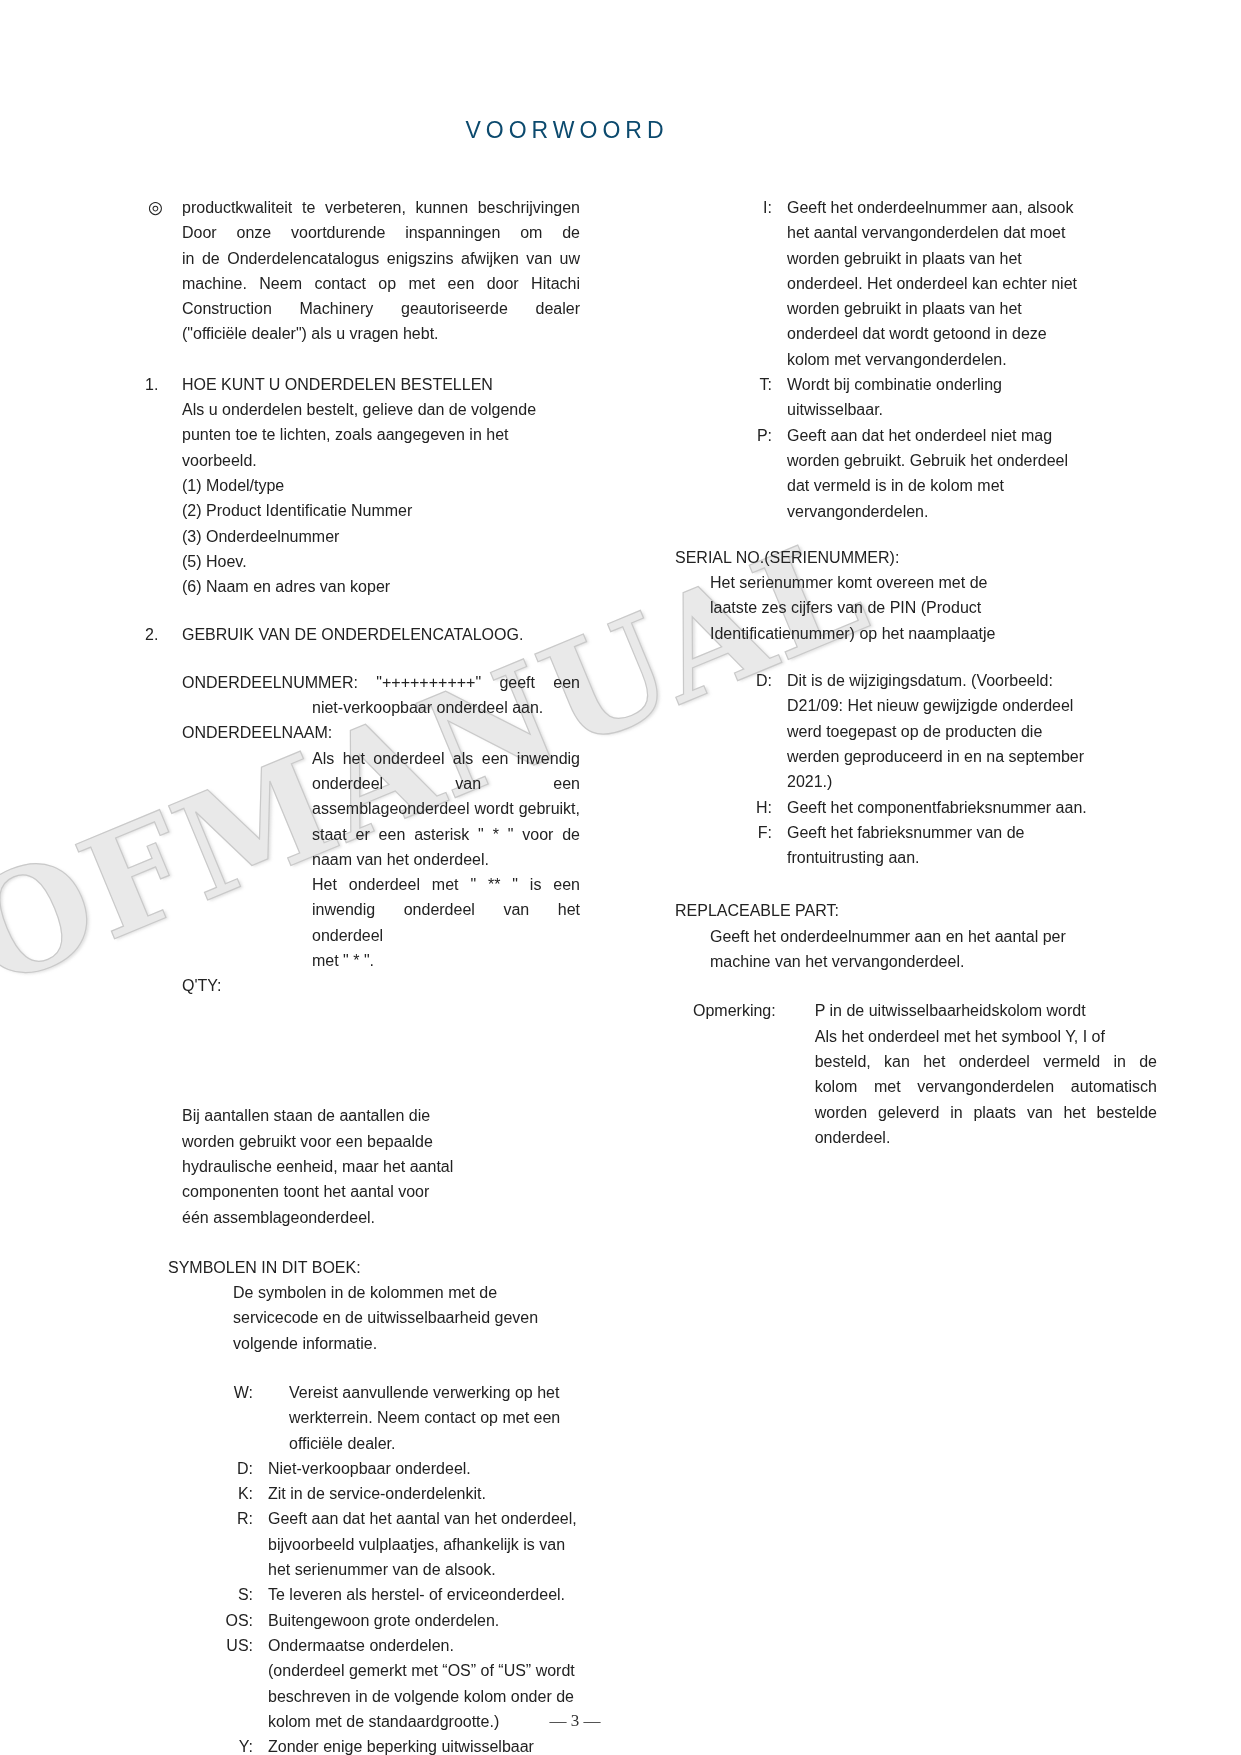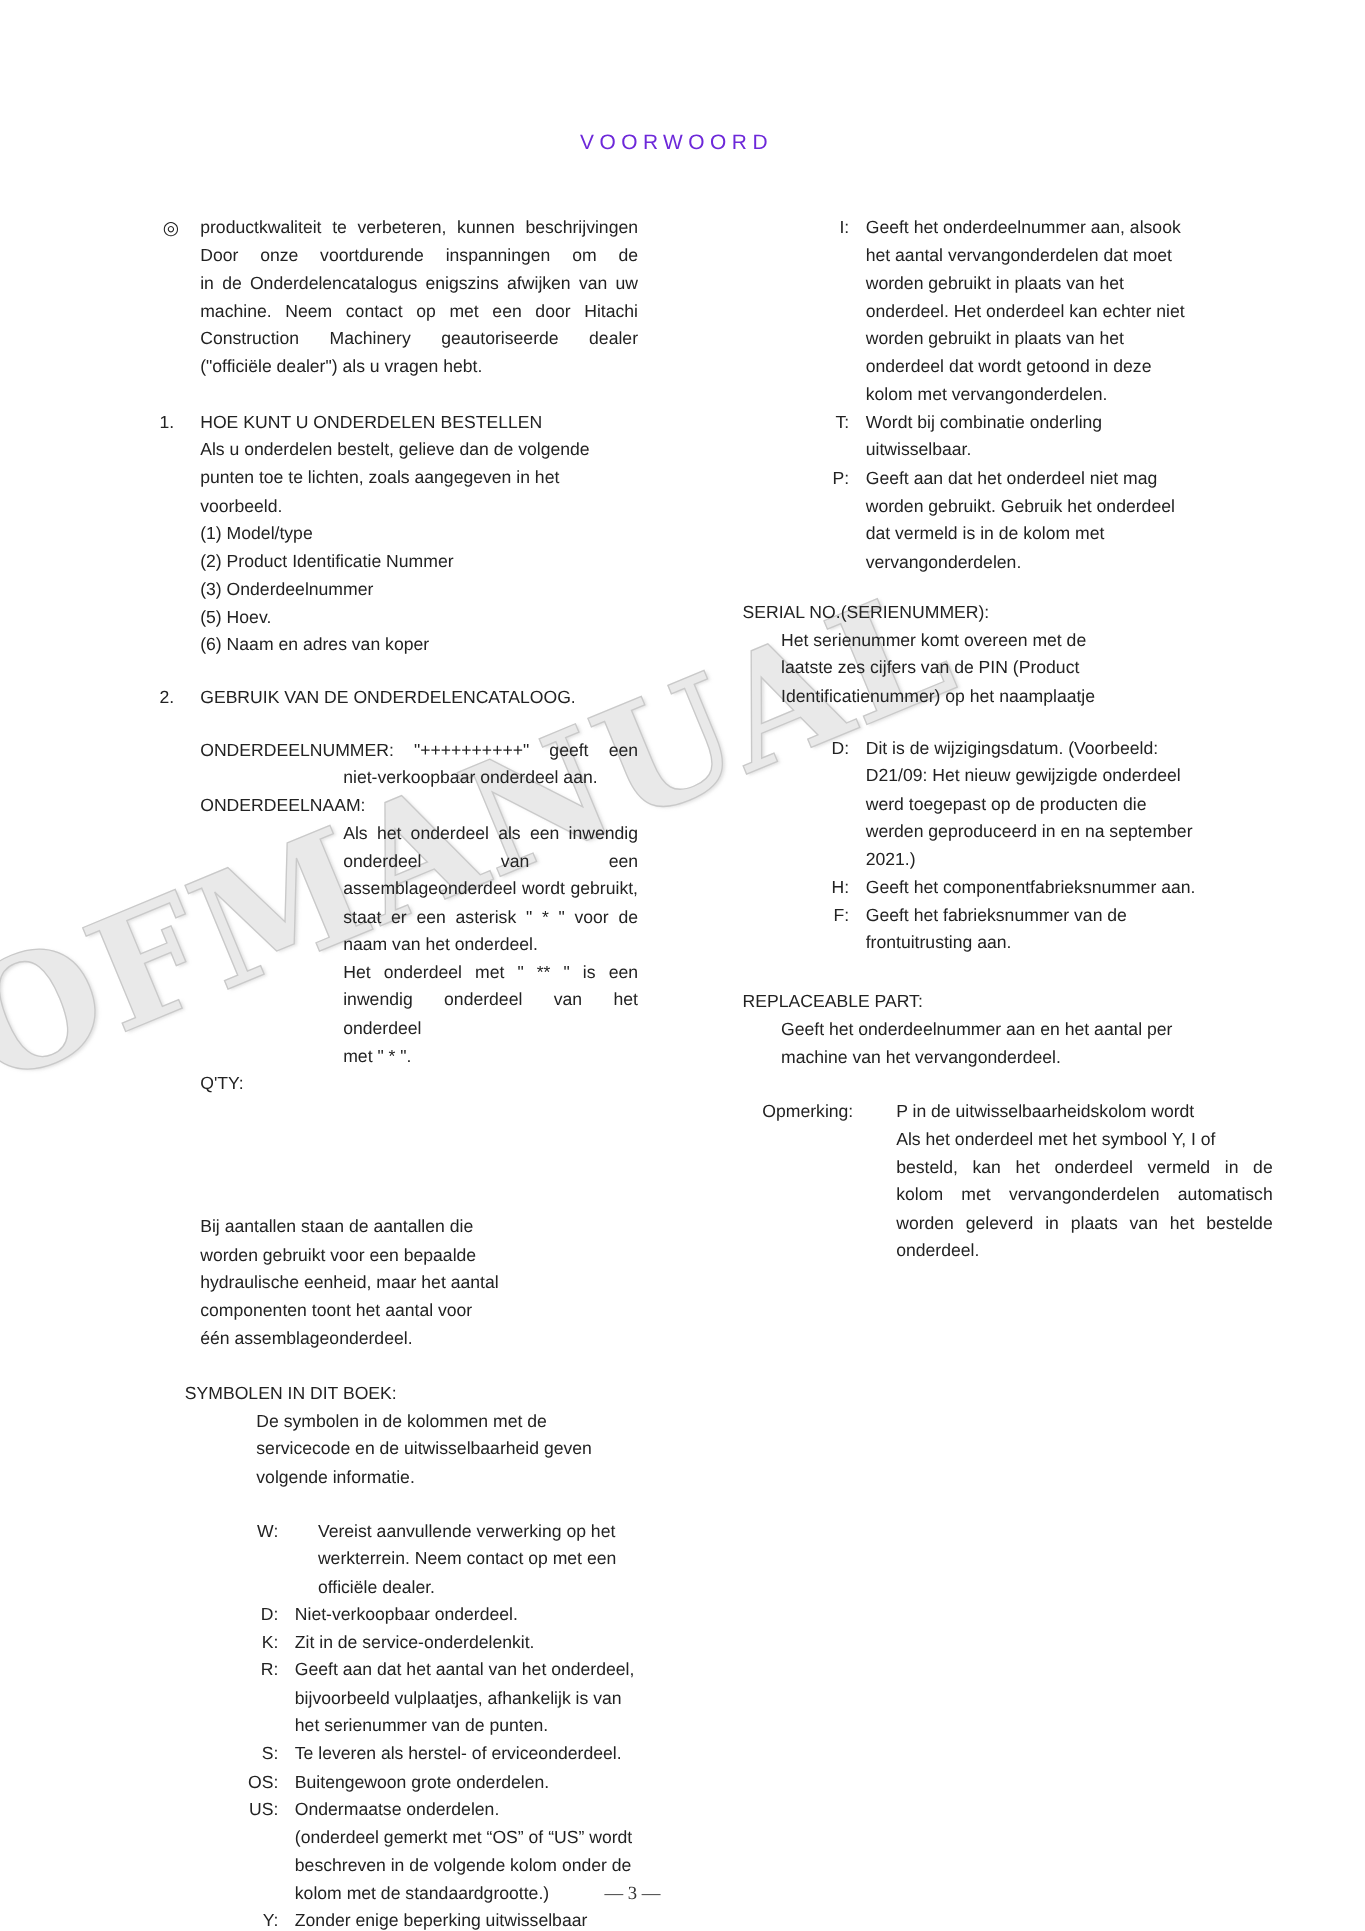--- a/index.html
+++ b/index.html
@@ -2,21 +2,21 @@
 <html><head>
 <meta charset="utf-8">
 <style>
   html,body{margin:0;padding:0;}
   body{
     width:1241px;height:1755px;background:#ffffff;position:relative;overflow:hidden;
     font-family:"Liberation Sans",sans-serif;font-size:16px;line-height:25.3px;color:#222;
   }
   .page-title{
     position:absolute;top:119px;left:0;width:1134px;text-align:center;
-    font-size:19px;letter-spacing:5px;color:#6d28d9;line-height:22px;padding-left:48px;
+    font-size:23px;letter-spacing:5px;color:#0c4a6e;line-height:22px;
   }
   .wm{
     position:absolute;left:2px;top:868px;height:140px;line-height:140px;z-index:0;
     font-family:"DejaVu Serif",serif;font-weight:bold;font-size:140px;letter-spacing:2px;
     color:#e9e9e9;-webkit-text-stroke:1.2px #c9c9c9;
     text-shadow:2px 2px 3px rgba(170,170,170,0.35);
     transform:rotate(-22.5deg);transform-origin:0 100%;
     white-space:nowrap;user-select:none;
   }
   .col-left{position:absolute;left:145px;top:195px;width:435px;z-index:1;}
@@ -139,21 +139,21 @@
     <div class="slbl">K:</div>
     <div class="stxt">
         <div class="ln">Zit in de service-onderdelenkit.</div>
       </div>
   </div>
   <div class="srow">
     <div class="slbl">R:</div>
     <div class="stxt">
       <div class="ln">Geeft aan dat het aantal van het onderdeel,</div>
       <div class="ln">bijvoorbeeld vulplaatjes, afhankelijk is van</div>
-      <div class="ln">het serienummer van de punten.</div>
+      <div class="ln">het serienummer van de alsook.</div>
     </div>
   </div>
   <div class="srow">
     <div class="slbl">S:</div>
     <div class="stxt">
         <div class="ln">Te leveren als herstel- of erviceonderdeel.</div>
       </div>
   </div>
   <div class="srow">
     <div class="slbl">OS:</div>

